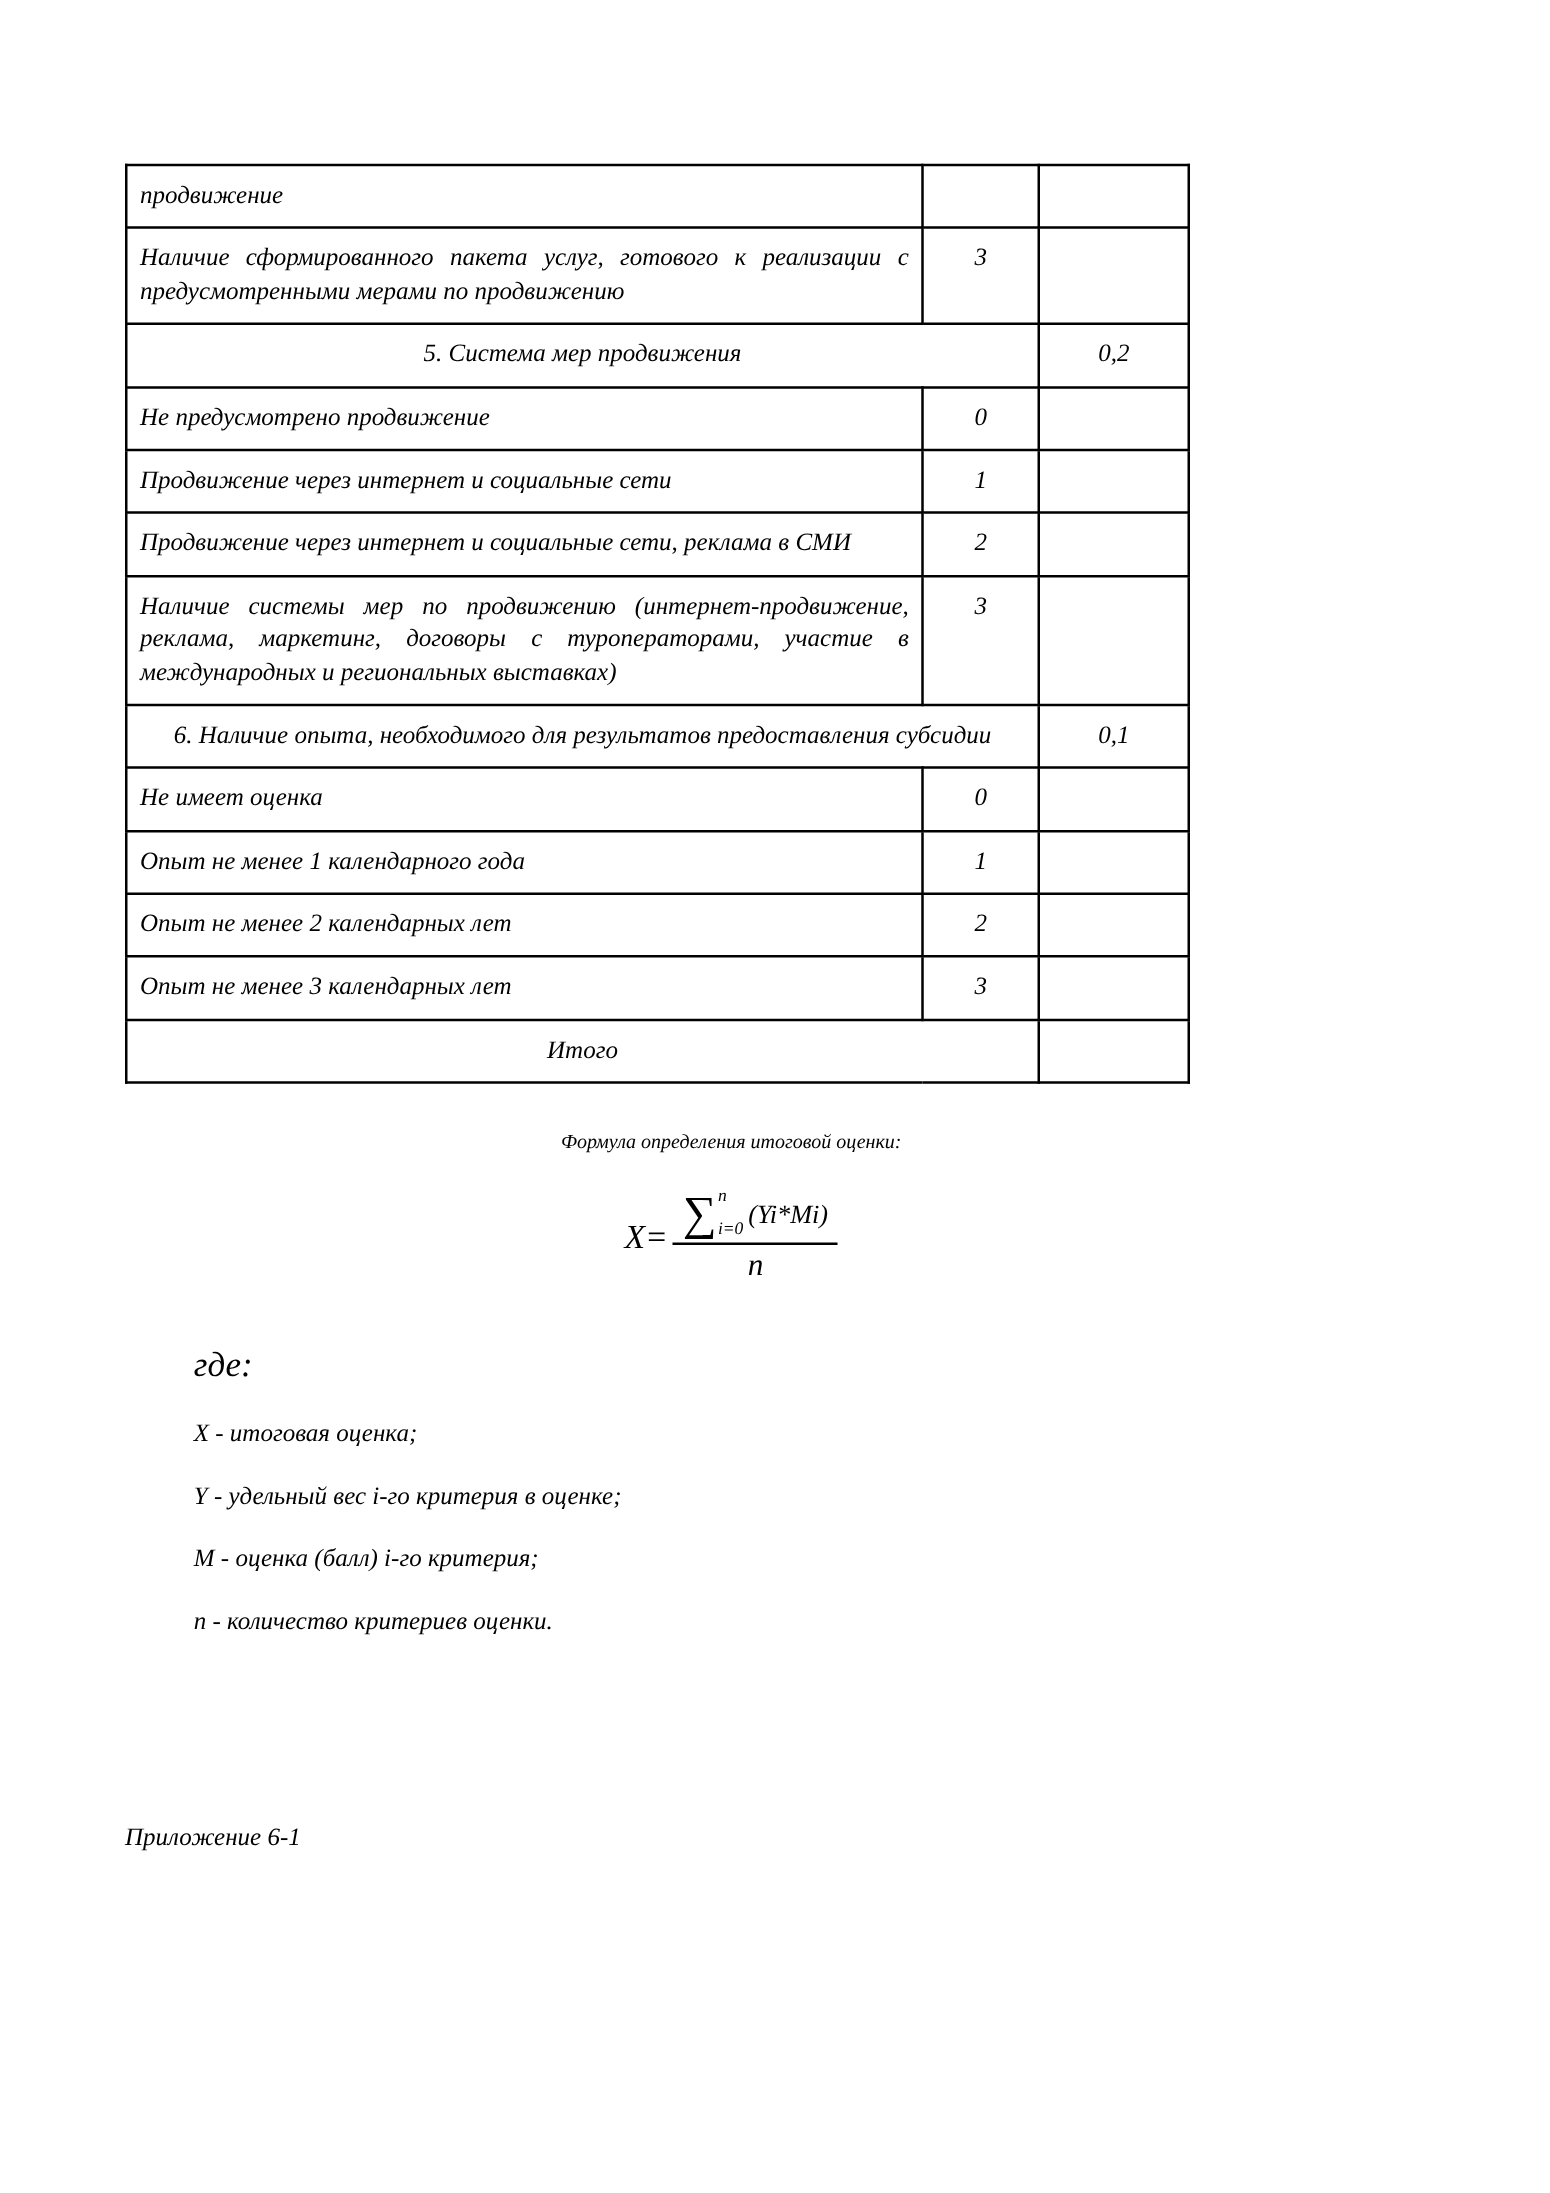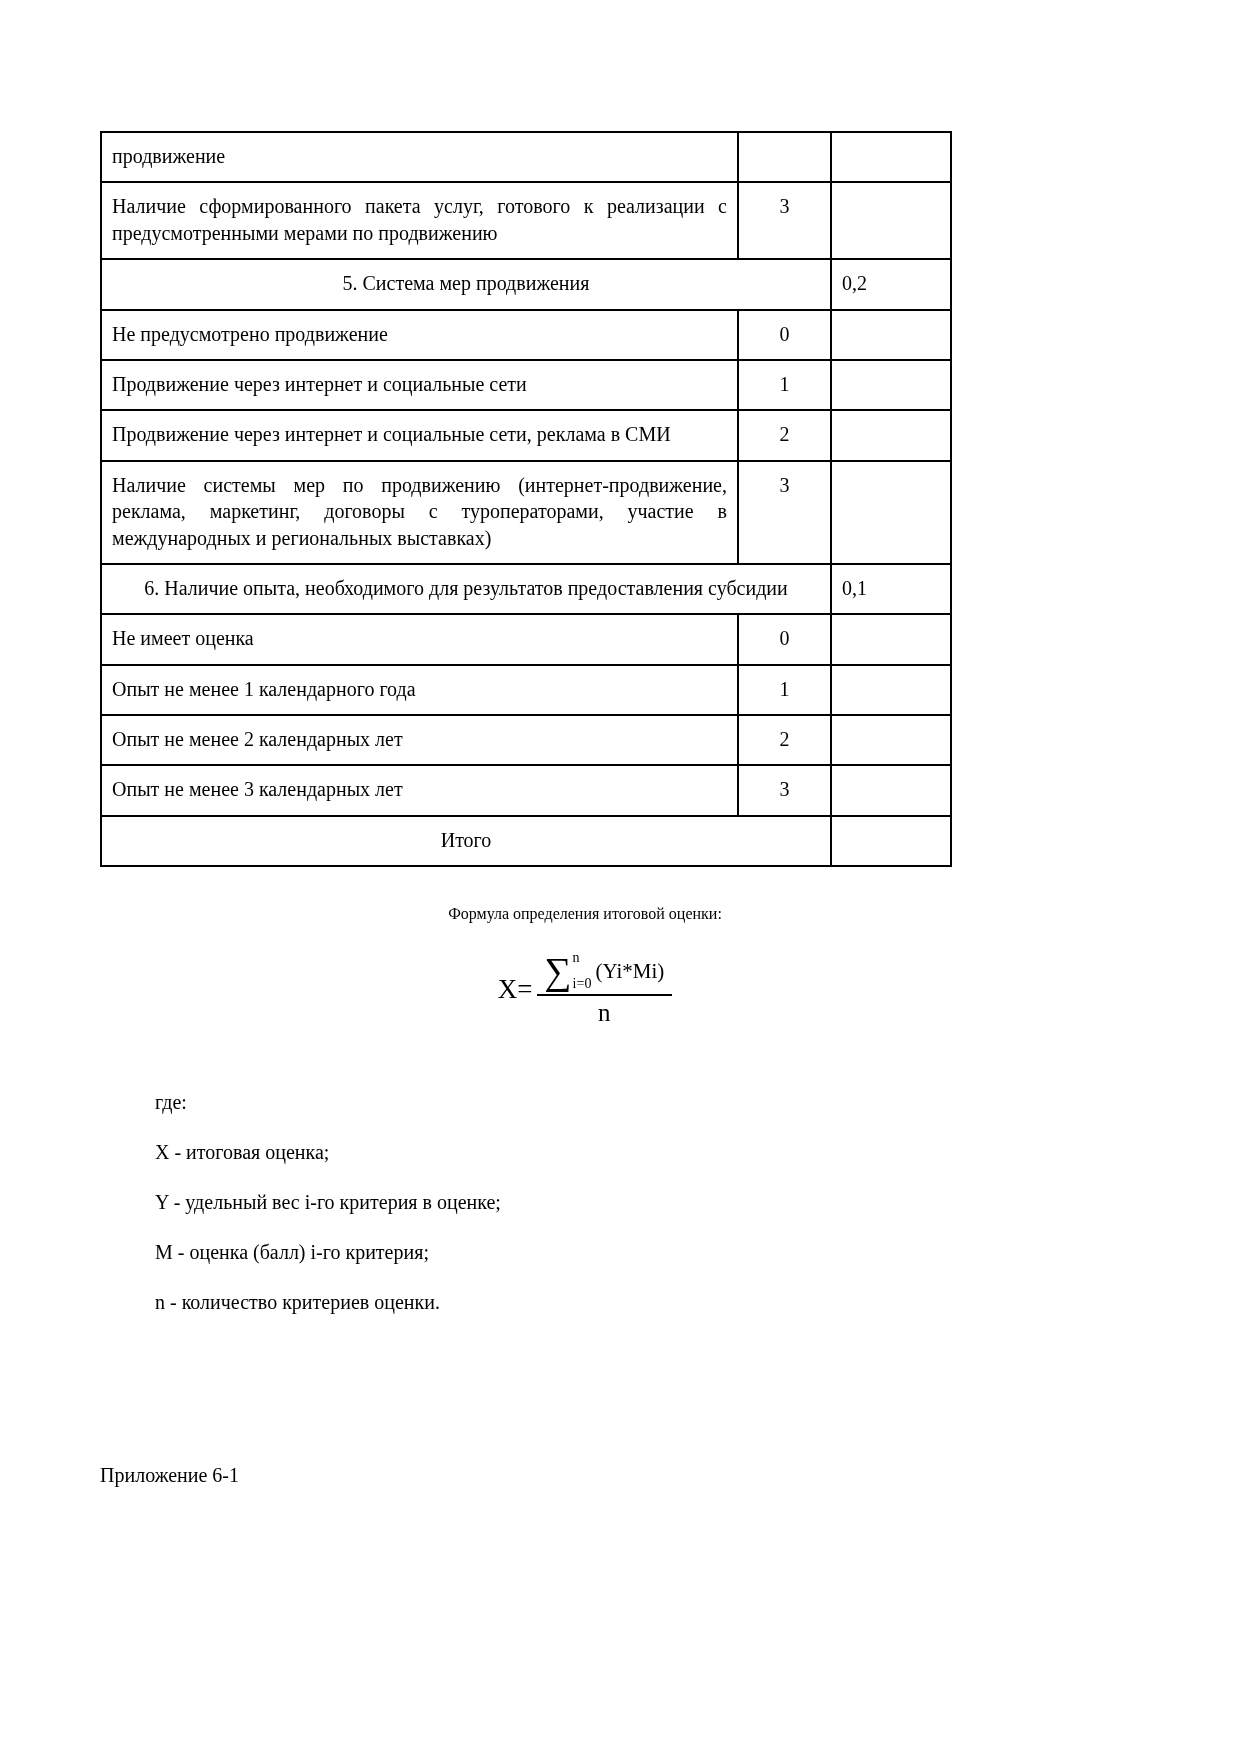--- a/index.html
+++ b/index.html
@@ -9,38 +9,39 @@
     color: #000;
     -webkit-font-smoothing: antialiased;
   }
   .page {
     position: relative;
     width: 1240px;
     min-height: 1754px;
     margin: 0 auto;
     background: #fff;
     padding: 131px 100px 40px 100px;
+    font-style: italic;
   }
 
   
   table.criteria {
     border-collapse: collapse;
     width: 850px;
     font-size: 20px;
     table-layout: fixed;
   }
   table.criteria td {
     border: 2px solid #000;
     vertical-align: top;
     line-height: 1.32;
     padding: 10px 10px 12px 10px;
   }
   td.txt { text-align: justify; padding-right: 14px; }
   td.score { text-align: center; }
-  td.weight { text-align: left; }
+  td.weight { text-align: center; }
   td.section { text-align: center; padding: 11px 55px 13px 55px; }
   td.total { text-align: center; }
   col.c1 { width: 637px; }
   col.c2 { width: 93px; }
   col.c3 { width: 120px; }
 
   
   .formula-block { width: 970px; text-align: center; }
   .formula-title { margin-top: 38px; font-size: 16px; }
   .formula {
@@ -66,21 +67,21 @@
     height: 40px;
     font-size: 14px;
     line-height: 1;
     margin: 0 4px 0 1px;
     text-align: left;
   }
   .sum-body { font-size: 21px; }
   .frac .den { font-size: 25px; padding-top: 3px; }
 
   
-  .where { margin: 64px 0 0 55px; font-size: 20px; }
+  .where { margin: 50px 0 0 55px; font-size: 28px; }
   .definitions p { margin: 27px 0 0 55px; font-size: 20px; }
 
   
   .appendix {
     margin-top: 150px;
     text-align: left;
     padding-right: 78px;
     font-size: 20px;
   }
 </style>

